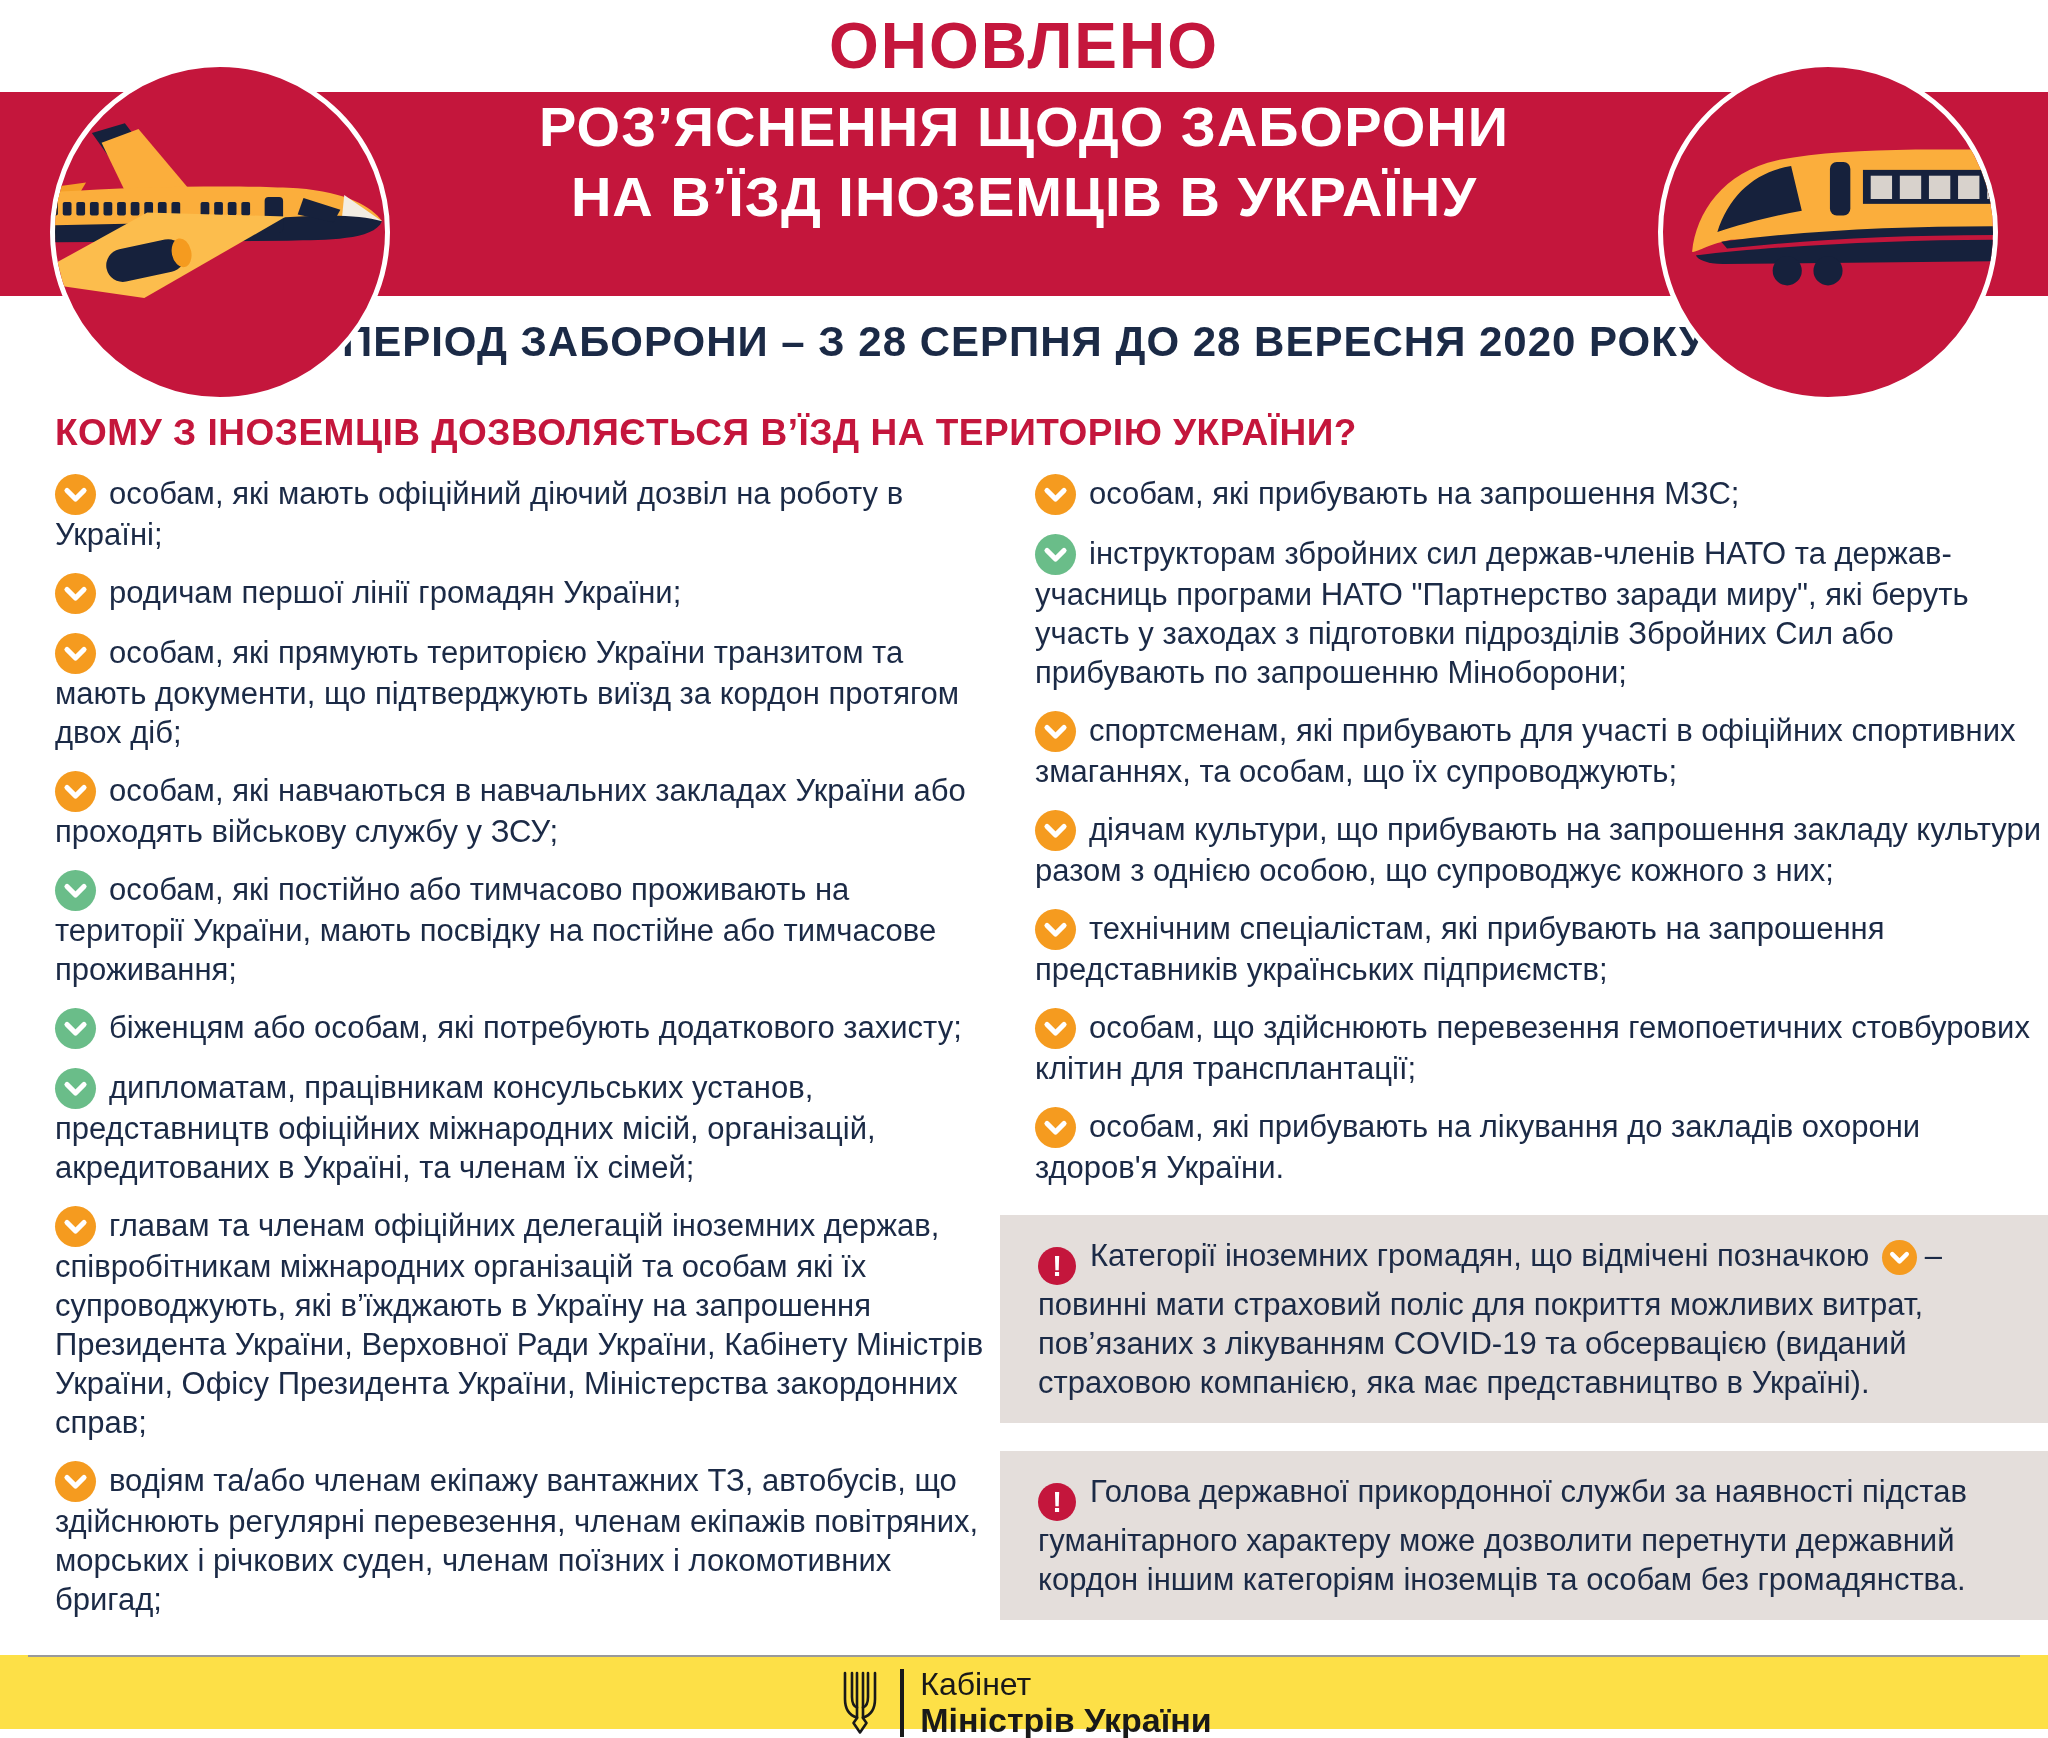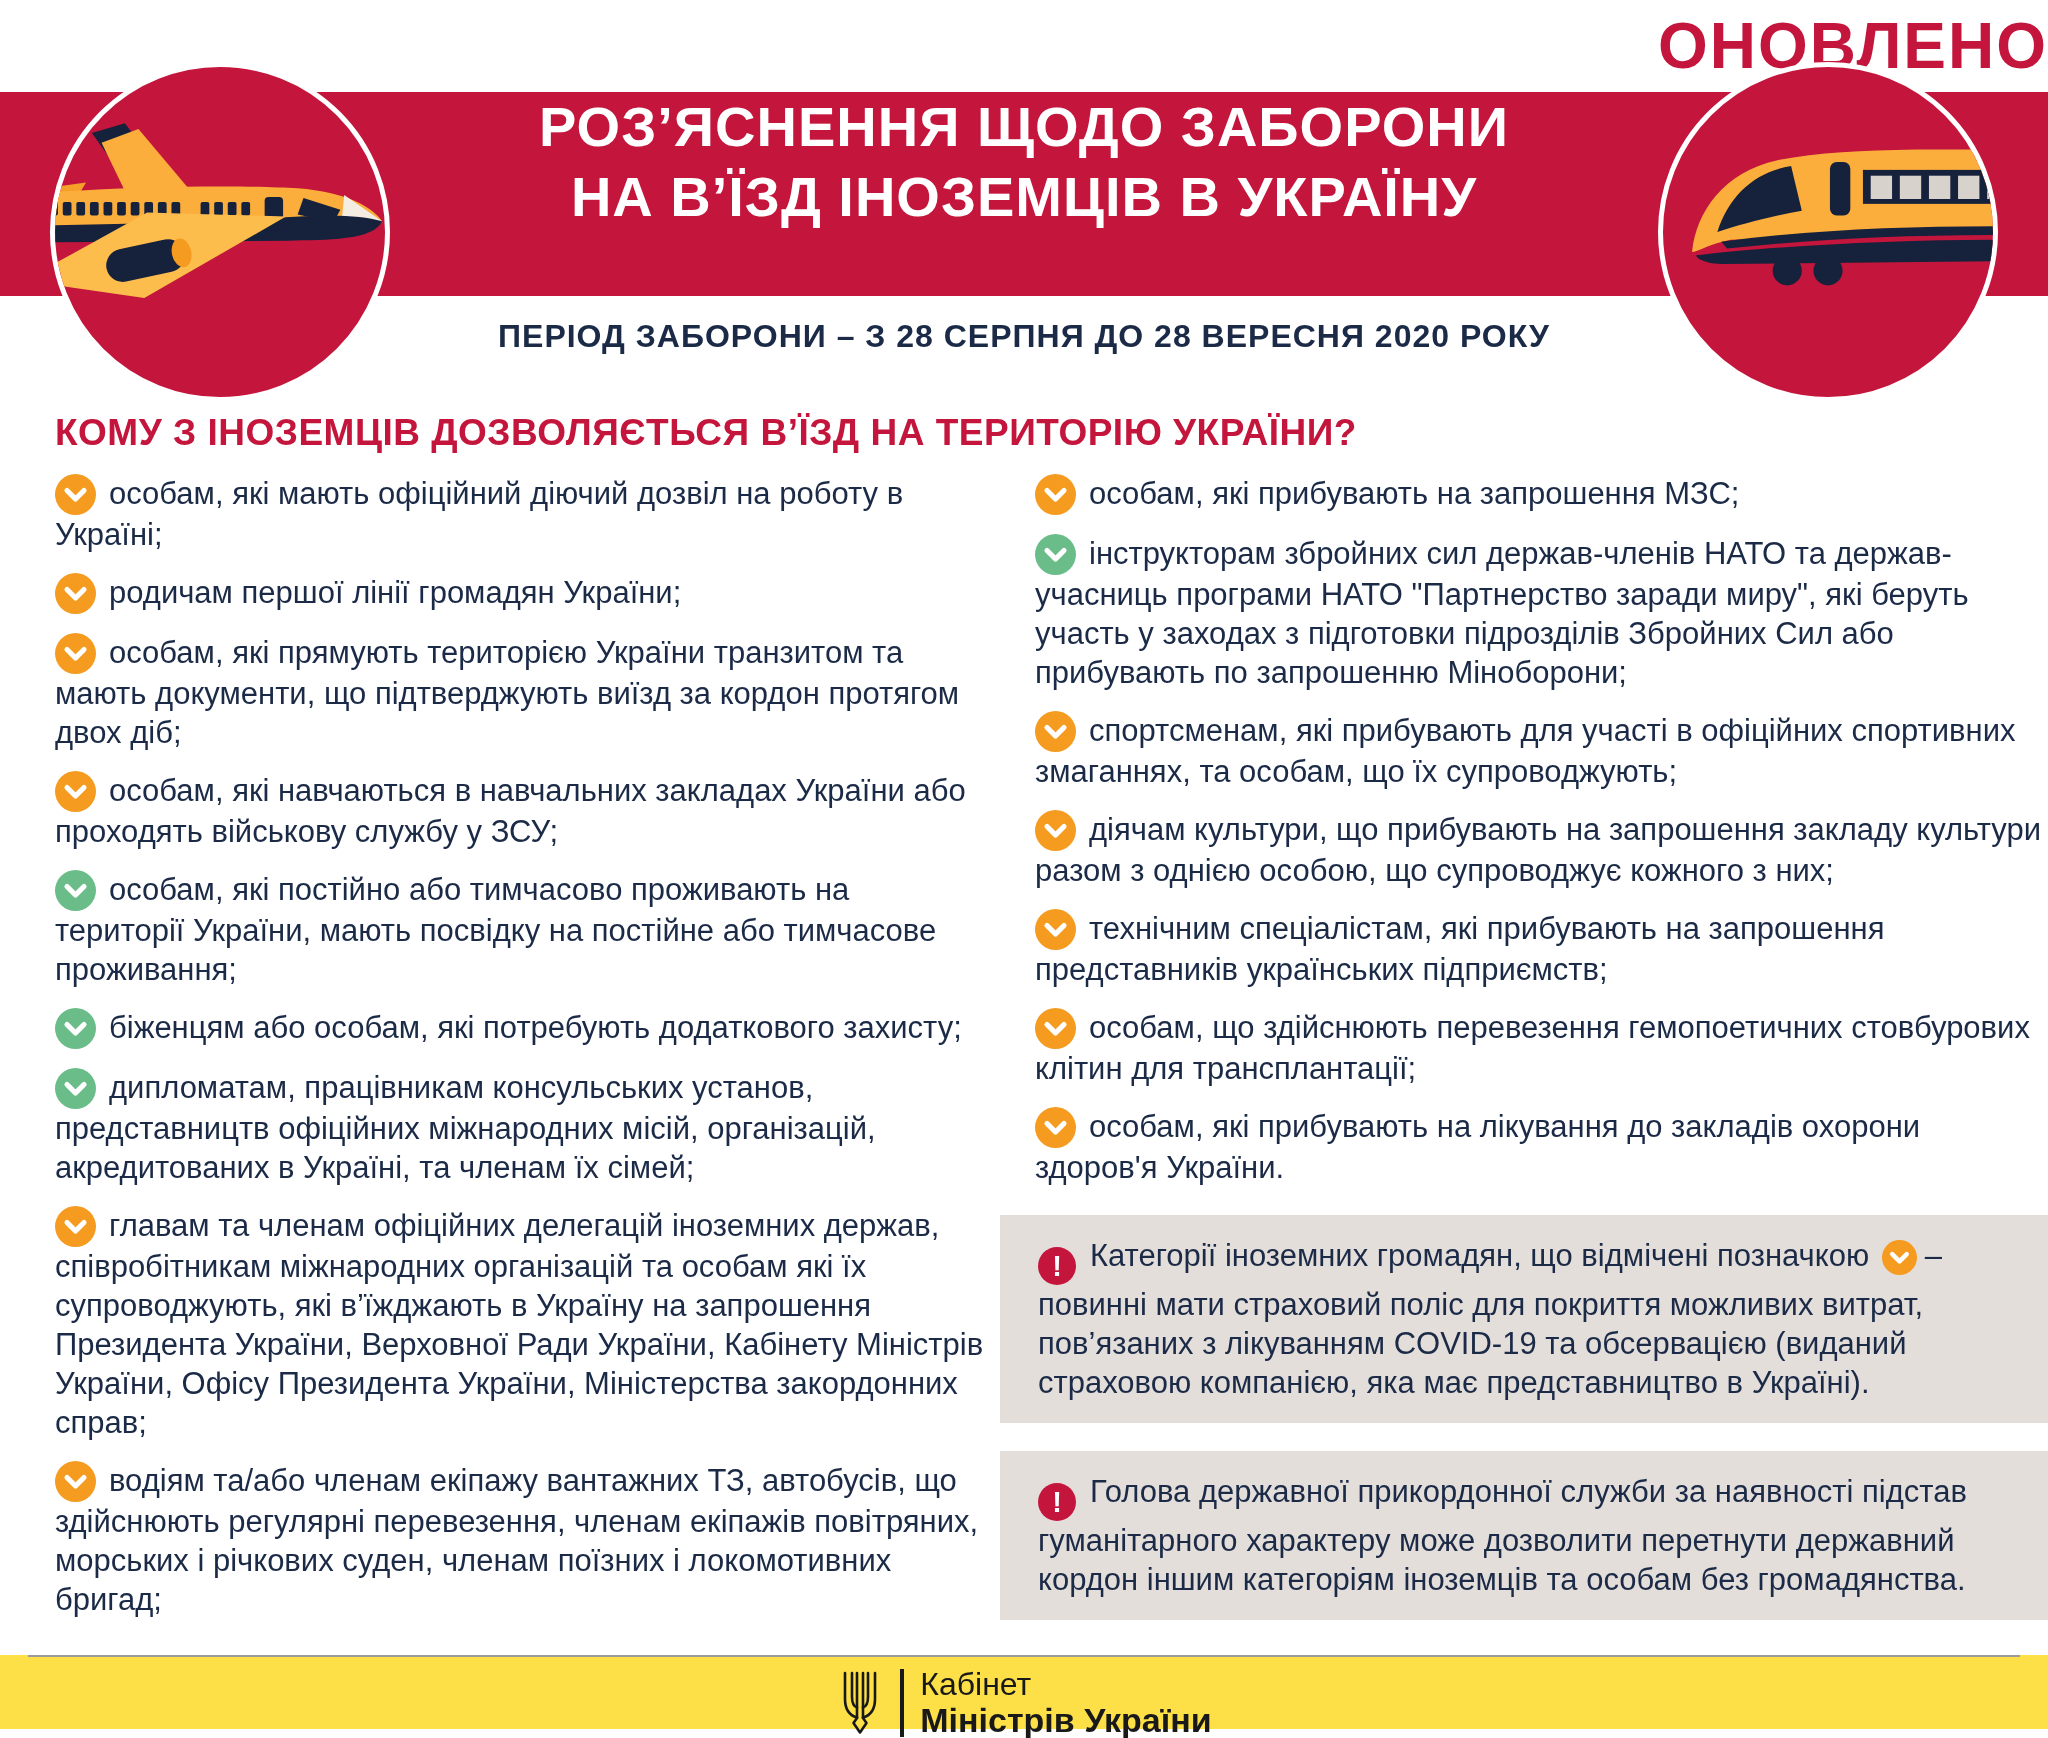--- a/index.html
+++ b/index.html
@@ -7,26 +7,26 @@
     --note_bg:#E4DEDB; --yellow:#FBAE3C; --yellow2:#FCBD4D; --dark:#16213C;
     --cream:#F3EDE2; --win:#D8D2CC; --footer_ink:#191919; --rule:#9A9A9A;
   }
   *{margin:0;padding:0;box-sizing:border-box}
   html,body{background:#fff}
   body{
     width:2048px;height:1738px;position:relative;overflow:hidden;
     font-family:"Liberation Sans","DejaVu Sans",sans-serif;color:var(--navy);
   }
   
-  .top-strip{height:92px;display:flex;align-items:center;justify-content:flex-end;background:#fff}
+  .top-strip{height:92px;display:flex;align-items:center;justify-content:center;background:#fff}
   .updated{color:var(--crimson);font-weight:bold;font-size:64px;letter-spacing:2px}
   .red-band{height:204px;background:var(--crimson);display:flex;flex-direction:column;align-items:center;}
   .title-line{color:#fff;font-weight:bold;font-size:56px;line-height:70px;letter-spacing:1px;text-align:center}
   .period-row{height:92px;display:flex;justify-content:center;align-items:flex-start;padding-top:22px;background:#fff}
-  .period{color:var(--navy);font-weight:bold;font-size:32px;letter-spacing:1px}
+  .period{color:var(--navy);font-weight:bold;font-size:42px;letter-spacing:1px}
   .badge{position:absolute;top:62px;width:340px;height:340px;border-radius:50%;
          background:var(--crimson);border:5px solid #fff;overflow:hidden;z-index:5}
   .badge.left{left:50px}.badge.right{right:50px}
   .badge svg{width:100%;height:100%;display:block}
   
   .question{margin:24px 0 20px 55px;color:var(--crimson);font-weight:bold;font-size:37px;letter-spacing:.5px}
   .columns{display:flex;margin-left:55px}
   .col-left{width:930px;margin-right:50px}
   .col-right{width:1013px}
   .item{margin-bottom:19px;font-size:31px;line-height:39px;color:var(--navy)}

